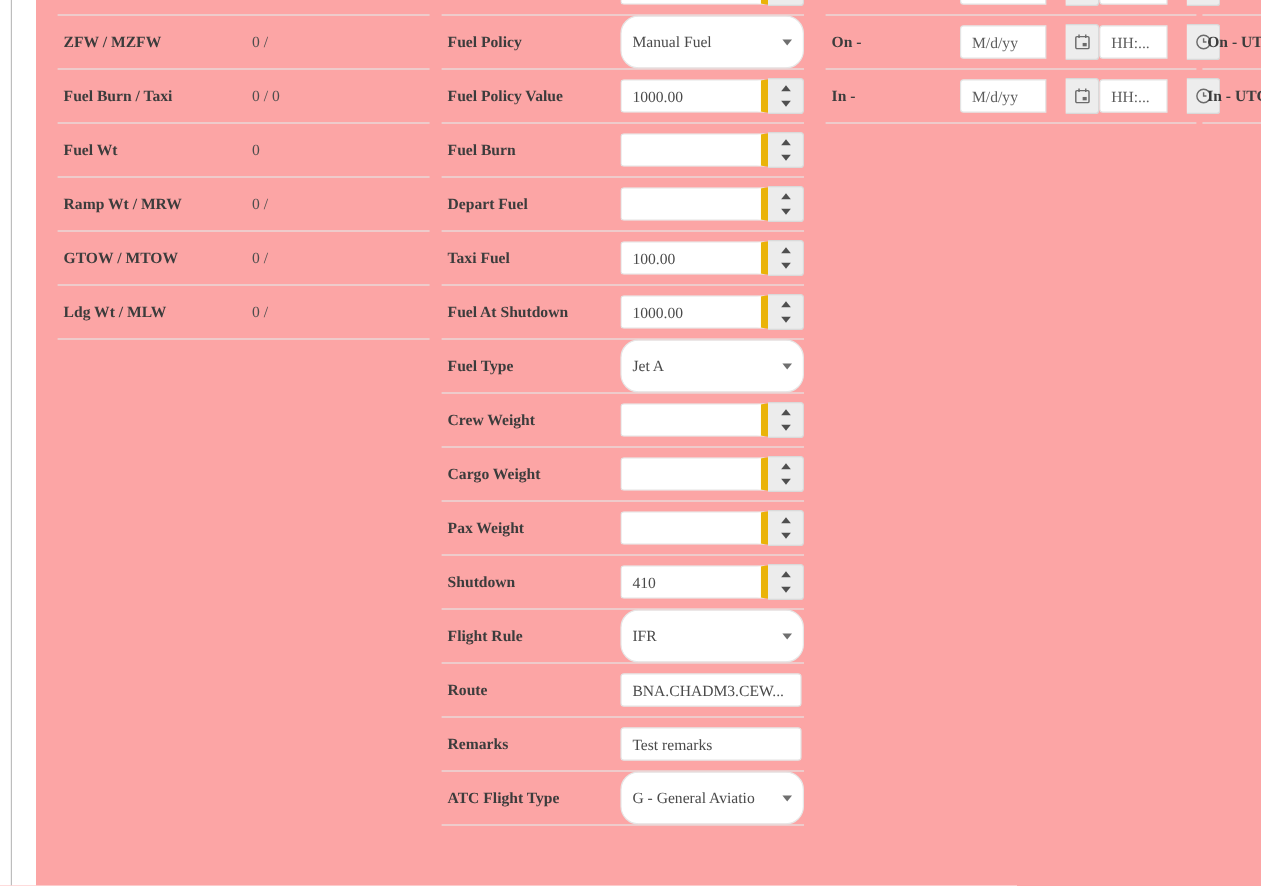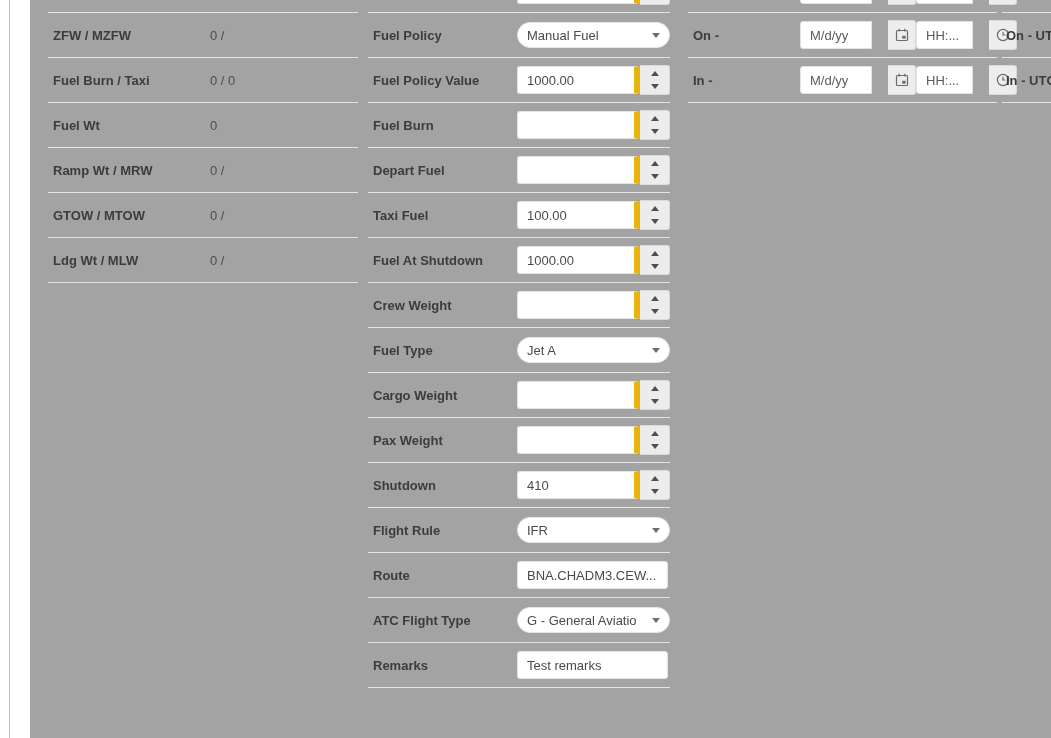--- a/index.html
+++ b/index.html
@@ -3,21 +3,21 @@
 <meta charset="utf-8">
 <style>
   html,body{margin:0;padding:0;}
   body{
     width:1051px;height:738px;overflow:hidden;position:relative;
     background:#ffffff;
     font-family:"Liberation Sans", sans-serif;
     -webkit-font-smoothing:antialiased;
   }
   .vline{position:absolute;left:9px;top:0;width:1px;height:738px;background:#bdbdbd;}
-  .panel{position:absolute;left:30px;top:0;right:0;bottom:0;background:#a3a3a3;}
+  .panel{position:absolute;left:30px;top:0;right:0;bottom:0;background:#fca5a5;font-family:Liberation Serif, serif;}
 
   .col{position:absolute;top:-32px;}
   .col1{left:18px;width:310px;}
   .col2{left:338px;width:302px;}
   .col3{left:658px;width:309px;}
   .col4{left:972px;width:120px;}
 
   .row{height:44px;border-bottom:1px solid #e4e4e4;display:flex;align-items:center;}
   .lbl{font-size:13px;font-weight:700;color:#3c3c3c;padding-left:5px;white-space:nowrap;}
   .col1 .lbl{flex:0 0 157px;}
@@ -29,21 +29,21 @@
   .ctrl{flex:0 0 153px;display:flex;align-items:center;}
   .tb{
     background:#fff;border:1px solid #e3e3e3;border-radius:3px;
     height:28px;line-height:28px;padding-left:9px;font-size:13px;color:#4a4a4a;
     white-space:nowrap;overflow:hidden;box-sizing:border-box;
   }
   .ph{color:#5c5c5c;}
 
   
   .sel{
-    position:relative;width:153px;height:26px;background:#fff;
+    position:relative;width:153px;height:44px;background:#fff;
     border:1px solid #e6e6e6;border-radius:15px;box-sizing:border-box;
     display:flex;align-items:center;cursor:pointer;
   }
   .sel-val{font-size:13px;color:#4a4a4a;padding-left:9px;white-space:nowrap;overflow:hidden;flex:1;}
   .dd{margin-right:9px;}
   .tri-down{width:0;height:0;border-left:4px solid transparent;border-right:4px solid transparent;border-top:5px solid #6f6f6f;display:inline-block;}
   .tri-up{width:0;height:0;border-left:4px solid transparent;border-right:4px solid transparent;border-bottom:5px solid #4f4f4f;display:inline-block;}
   .tri-down.sm{border-left-width:4px;border-right-width:4px;border-top:5px solid #4f4f4f;}
 
   
@@ -198,45 +198,45 @@
               <i class="tri-up"></i>
             </span>
           <span class="spin-btn">
               <i class="tri-down sm"></i>
             </span>
         </div>
       </div>
     </div>
 
     <div class="row">
-      <span class="lbl">Crew Weight</span>
-      <div class="ctrl num">
-        <div class="tb"></div>
-        <div class="spin">
-          <span class="spin-btn">
-              <i class="tri-up"></i>
-            </span>
-          <span class="spin-btn">
-              <i class="tri-down sm"></i>
-            </span>
-        </div>
-      </div>
-    </div>
-
-    <div class="row">
       <span class="lbl">Fuel Type</span>
       <div class="ctrl">
           <div class="sel">
         <span class="sel-val">Jet A</span>
         <i class="tri-down dd"></i>
       </div>
         </div>
     </div>
 
     <div class="row">
+      <span class="lbl">Crew Weight</span>
+      <div class="ctrl num">
+        <div class="tb"></div>
+        <div class="spin">
+          <span class="spin-btn">
+              <i class="tri-up"></i>
+            </span>
+          <span class="spin-btn">
+              <i class="tri-down sm"></i>
+            </span>
+        </div>
+      </div>
+    </div>
+
+    <div class="row">
       <span class="lbl">Cargo Weight</span>
       <div class="ctrl num">
         <div class="tb"></div>
         <div class="spin">
           <span class="spin-btn">
               <i class="tri-up"></i>
             </span>
           <span class="spin-btn">
               <i class="tri-down sm"></i>
             </span>
@@ -285,33 +285,33 @@
     </div>
 
     <div class="row">
       <span class="lbl">Route</span>
       <div class="ctrl txt">
           <div class="tb">BNA.CHADM3.CEW...</div>
         </div>
     </div>
 
     <div class="row">
+      <span class="lbl">Remarks</span>
+      <div class="ctrl txt">
+          <div class="tb">Test remarks</div>
+        </div>
+    </div>
+
+    <div class="row">
       <span class="lbl">ATC Flight Type</span>
       <div class="ctrl">
           <div class="sel">
         <span class="sel-val">G - General Aviatio</span>
         <i class="tri-down dd"></i>
       </div>
-        </div>
-    </div>
-
-    <div class="row">
-      <span class="lbl">Remarks</span>
-      <div class="ctrl txt">
-          <div class="tb">Test remarks</div>
         </div>
     </div>
   </div>
 
   <div class="col col3">
 
     <div class="row">
       <span class="lbl"></span>
       <div class="dtgroup">
         <div class="tb datetb ph"></div>

